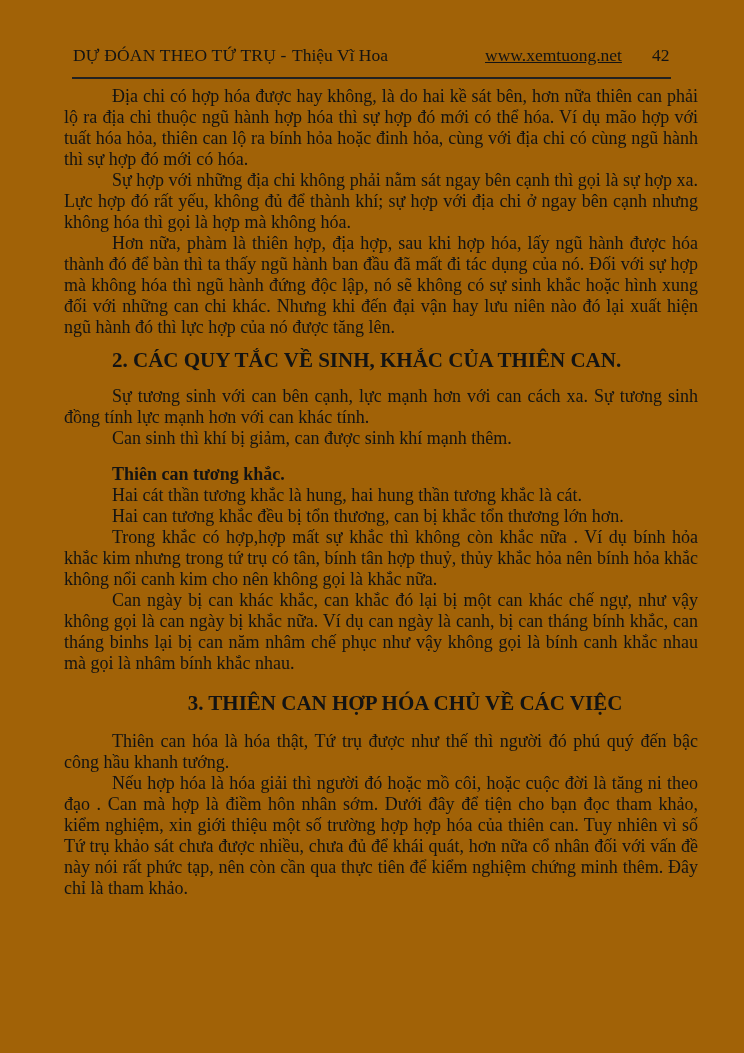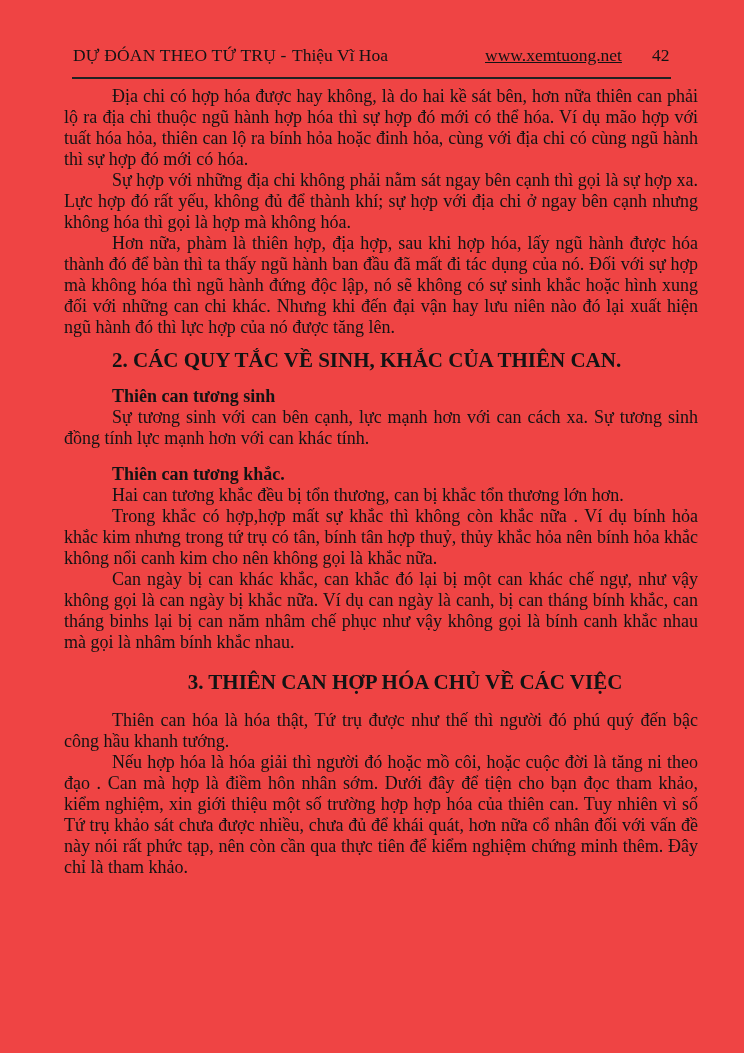--- a/index.html
+++ b/index.html
@@ -2,21 +2,21 @@
 <html><head>
 <meta charset="utf-8">
 <style>
   * { box-sizing: border-box; }
   html, body { margin: 0; padding: 0; background: #e8e8e8; }
   .page {
     position: relative;
     width: 744px;
     height: 1053px;
     margin: 0 auto;
-    background: #ef4444;
+    background: #a16207;
     font-family: "Liberation Serif", "DejaVu Serif", serif;
     color: #131313;
     overflow: hidden;
   }
   
   .hdr { position: absolute; top: 45px; left: 0; width: 744px; height: 24px; font-size: 17.5px; }
   .hdr-title  { position: absolute; left: 73px;  top: 0; letter-spacing: 0.2px; white-space: nowrap; }
   .hdr-author { position: absolute; left: 292px; top: 0; white-space: nowrap; }
   .hdr-site   { position: absolute; left: 485px; top: 0; text-decoration: underline; color: #131313; white-space: nowrap; }
   .hdr-pnum   { position: absolute; left: 652px; top: 0; white-space: nowrap; text-align: right; }
@@ -61,24 +61,25 @@
   <div class="hdr-rule"></div>
 
   <div class="doc-body">
 
     <p>Địa chi có hợp hóa được hay không, là do hai kề sát bên, hơn nữa thiên can phải lộ ra địa chi thuộc ngũ hành hợp hóa thì sự hợp đó mới có thể hóa. Ví dụ mão hợp với tuất hóa hỏa, thiên can lộ ra bính hỏa hoặc đinh hỏa, cùng với địa chi có cùng ngũ hành thì sự hợp đó mới có hóa.</p>
     <p>Sự hợp với những địa chi không phải nằm sát ngay bên cạnh thì gọi là sự hợp xa. Lực hợp đó rất yếu, không đủ để thành khí; sự hợp với địa chi ở ngay bên cạnh nhưng không hóa thì gọi là hợp mà không hóa.</p>
     <p>Hơn nữa, phàm là thiên hợp, địa hợp, sau khi hợp hóa, lấy ngũ hành được hóa thành đó để bàn thì ta thấy ngũ hành ban đầu đã mất đi tác dụng của nó. Đối với sự hợp mà không hóa thì ngũ hành đứng độc lập, nó sẽ không có sự sinh khắc hoặc hình xung đối với những can chi khác. Nhưng khi đến đại vận hay lưu niên nào đó lại xuất hiện ngũ hành đó thì lực hợp của nó được tăng lên.</p>
 
     <div class="heading-num">2. CÁC QUY TẮC VỀ SINH, KHẮC CỦA THIÊN CAN.</div>
 
-    <div class="subhead">Thiên can tương sinh</div>
     <p>Sự tương sinh với can bên cạnh, lực mạnh hơn với can cách xa. Sự tương sinh đồng tính lực mạnh  hơn với can khác tính.</p>
+    <p>Can sinh thì khí bị giảm, can được sinh khí mạnh thêm.</p>
 
     <div class="subhead">Thiên can tương khắc.</div>
+    <p>Hai cát thần tương khắc là hung, hai hung thần tương khắc là cát.</p>
     <p>Hai can tương khắc đều bị tổn thương, can bị khắc tổn thương lớn hơn.</p>
     <p>Trong khắc có hợp,hợp mất sự khắc thì không còn khắc nữa . Ví dụ bính hỏa khắc kim nhưng  trong tứ trụ có tân, bính tân hợp thuỷ, thủy khắc hỏa nên bính hỏa khắc không nổi canh kim cho nên không gọi là khắc nữa.</p>
     <p>Can ngày bị can khác khắc, can khắc đó lại bị một can khác chế ngự, như vậy không gọi là can ngày bị khắc nữa. Ví dụ can ngày là canh, bị can tháng bính khắc, can tháng binhs lại bị can năm nhâm chế phục như vậy không gọi là bính canh khắc nhau mà gọi là nhâm bính khắc nhau.</p>
 
     <div class="heading-num heading-3">3.  THIÊN  CAN HỢP HÓA CHỦ VỀ CÁC VIỆC</div>
 
     <p>Thiên can hóa là hóa thật, Tứ trụ được như thế thì người đó phú quý đến bậc công hầu khanh tướng.</p>
     <p>Nếu hợp hóa là hóa giải thì người đó hoặc mồ côi, hoặc cuộc đời là tăng ni theo đạo . Can mà hợp là điềm hôn nhân sớm. Dưới đây để tiện cho bạn đọc tham khảo, kiểm nghiệm, xin giới thiệu một số trường hợp hợp hóa của thiên can. Tuy nhiên vì số Tứ trụ khảo sát chưa được nhiều, chưa đủ để khái quát, hơn nữa cổ nhân đối với vấn đề này nói rất phức tạp, nên còn cần qua thực tiên để kiểm nghiệm chứng minh thêm. Đây chỉ là tham khảo.</p>
 
   </div>

